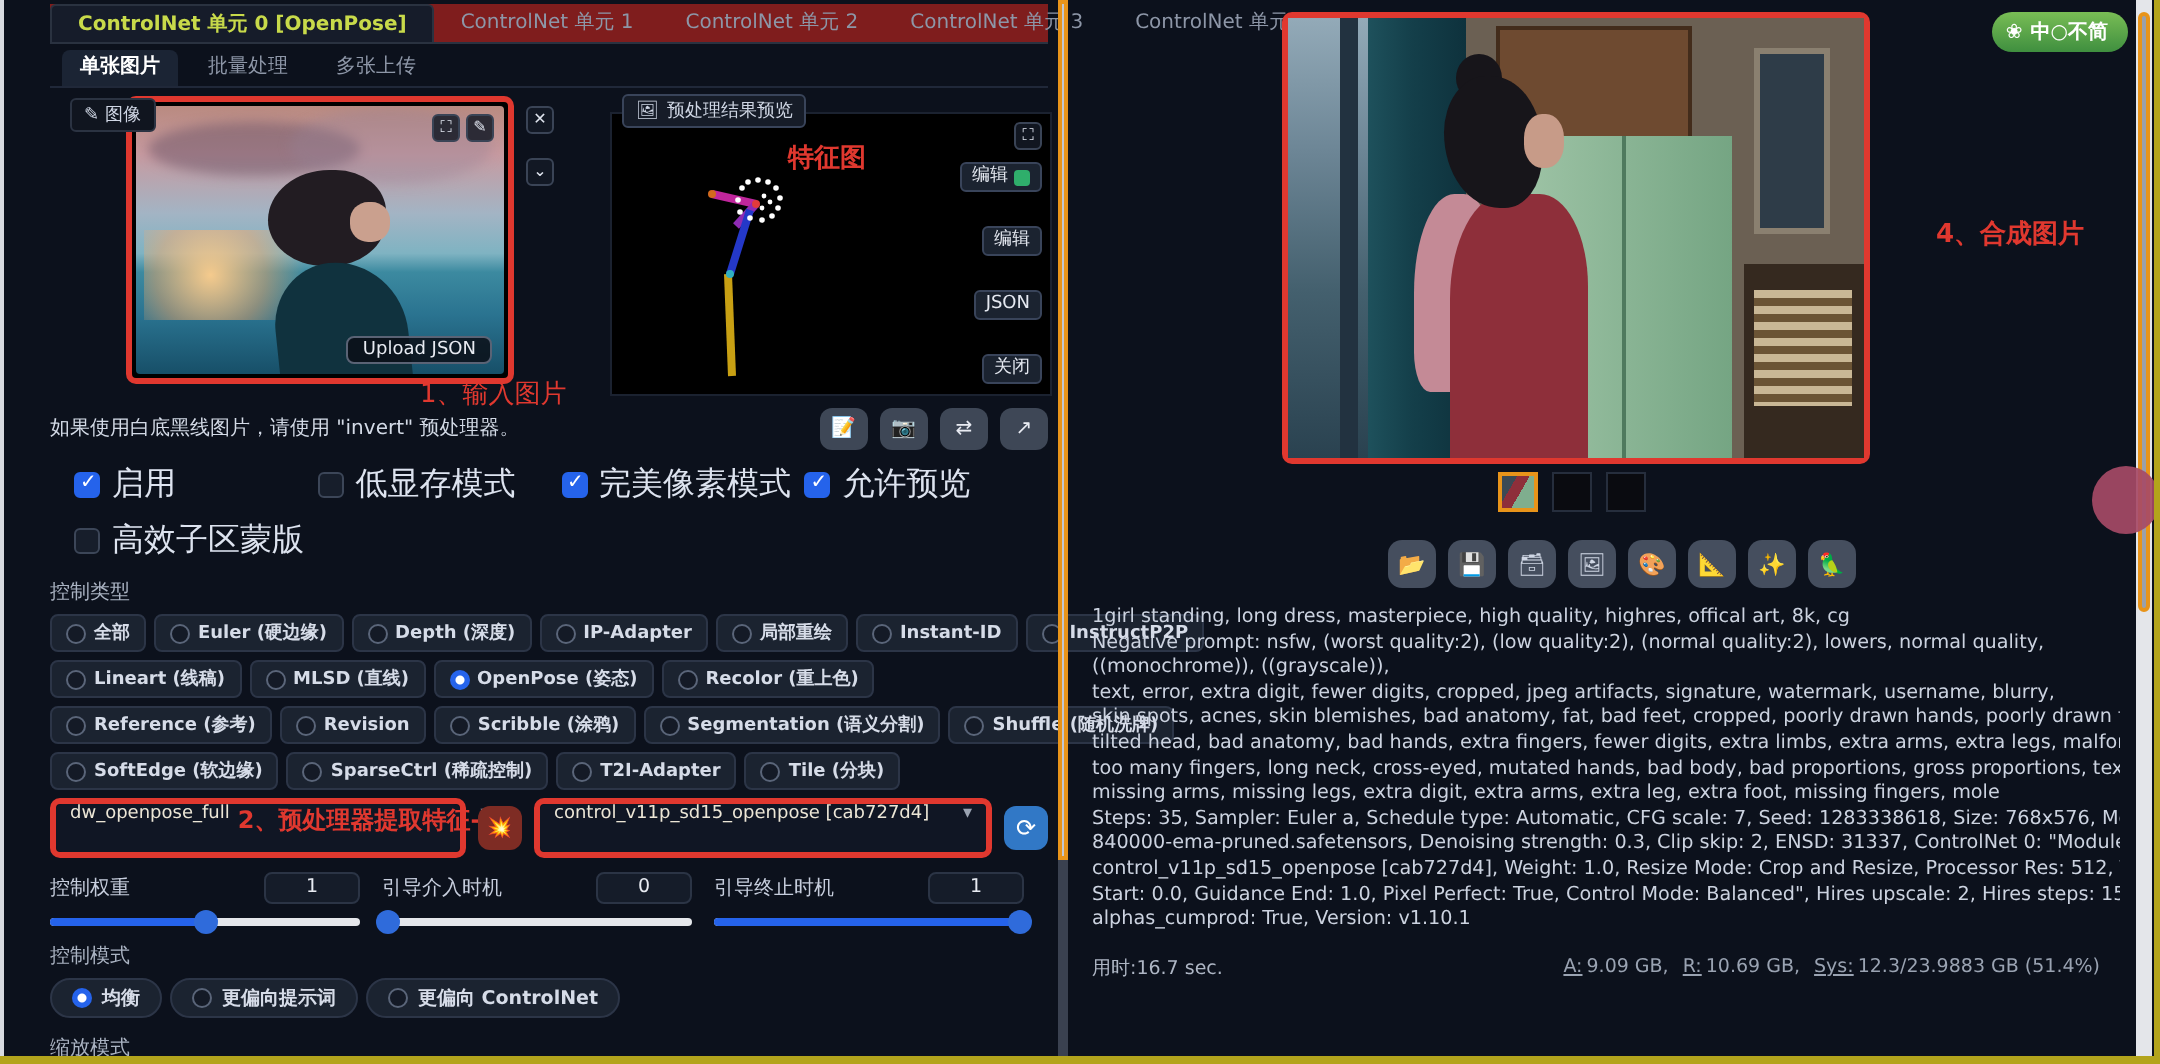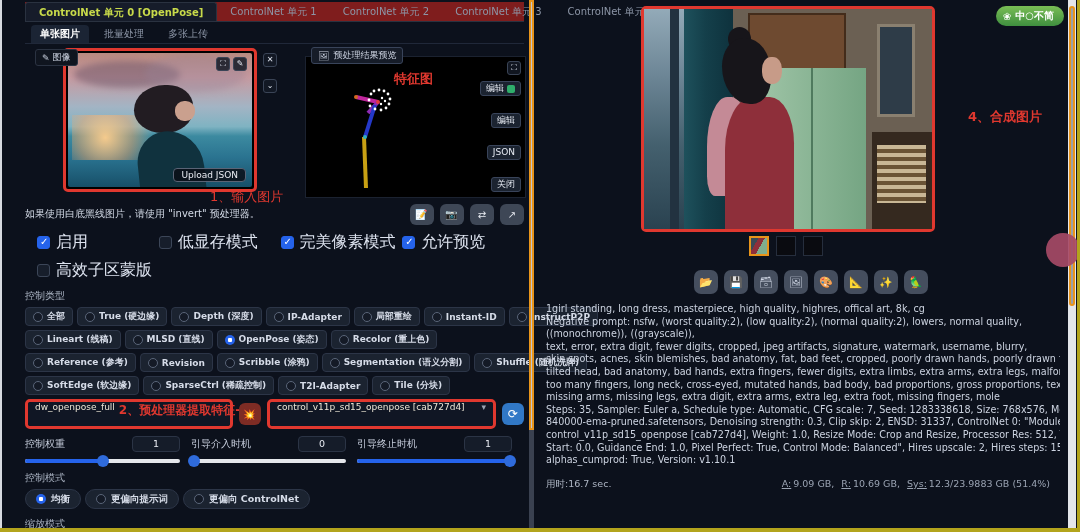--- a/index.html
+++ b/index.html
@@ -290,21 +290,21 @@
 
     <div class="sec-label">控制类型</div>
 
     <div class="ct-row">
       <div class="ct">
           <span class="radio"></span>
           <span>全部</span>
         </div>
       <div class="ct">
           <span class="radio"></span>
-          <span>True (硬边缘)</span>
+          <span>Euler (硬边缘)</span>
         </div>
       <div class="ct">
           <span class="radio"></span>
           <span>Depth (深度)</span>
         </div>
       <div class="ct">
           <span class="radio"></span>
           <span>IP-Adapter</span>
         </div>
       <div class="ct">

